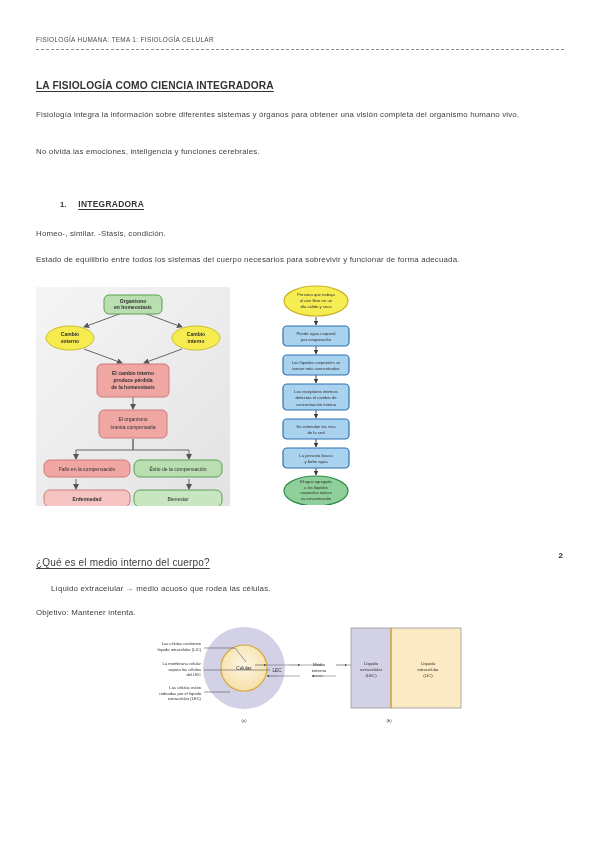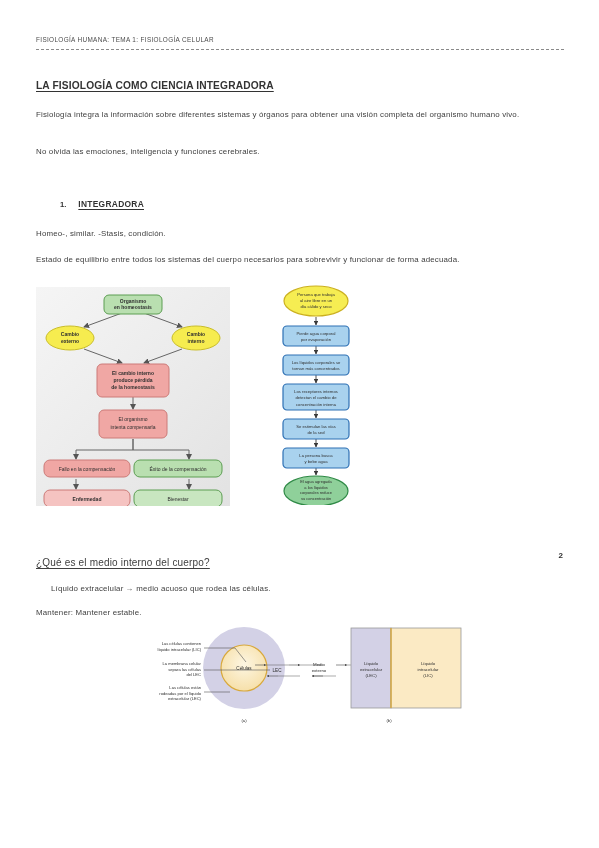--- a/index.html
+++ b/index.html
@@ -246,21 +246,21 @@
       <ellipse cx="40" cy="206" rx="32" ry="15" fill="#8fd09a" stroke="#2f8a46" stroke-width="1.2"></ellipse>
       <text class="fx-text" x="40" y="198" font-size="4" text-anchor="middle">El agua agregada</text>
       <text class="fx-text" x="40" y="203.5" font-size="4" text-anchor="middle">a los líquidos</text>
       <text class="fx-text" x="40" y="209" font-size="4" text-anchor="middle">corporales reduce</text>
       <text class="fx-text" x="40" y="214.5" font-size="4" text-anchor="middle">su concentración</text>
     </svg>
   </div>
 
   <div class="h3">¿Qué es el medio interno del cuerpo?</div>
   <div class="p" id="para5">Líquido extracelular → medio acuoso que rodea las células.</div>
-  <div class="p" id="para6">Mantener: Mantener estable.</div>
+  <div class="p" id="para6">Objetivo: Mantener intenta.</div>
 
   <div id="fig-lec">
     <svg width="332" height="102" viewBox="0 0 332 102" xmlns="http://www.w3.org/2000/svg">
       <defs>
         <marker id="arr3" markerWidth="4" markerHeight="4" refX="3.6" refY="2" orient="auto">
           <path d="M0,0 L4,2 L0,4 z" fill="#444"></path>
         </marker>
         <radialGradient id="cellgrad" cx="50%" cy="42%" r="60%">
           <stop offset="0%" stop-color="#fdf6e2"></stop>
           <stop offset="100%" stop-color="#f6dfa8"></stop>

